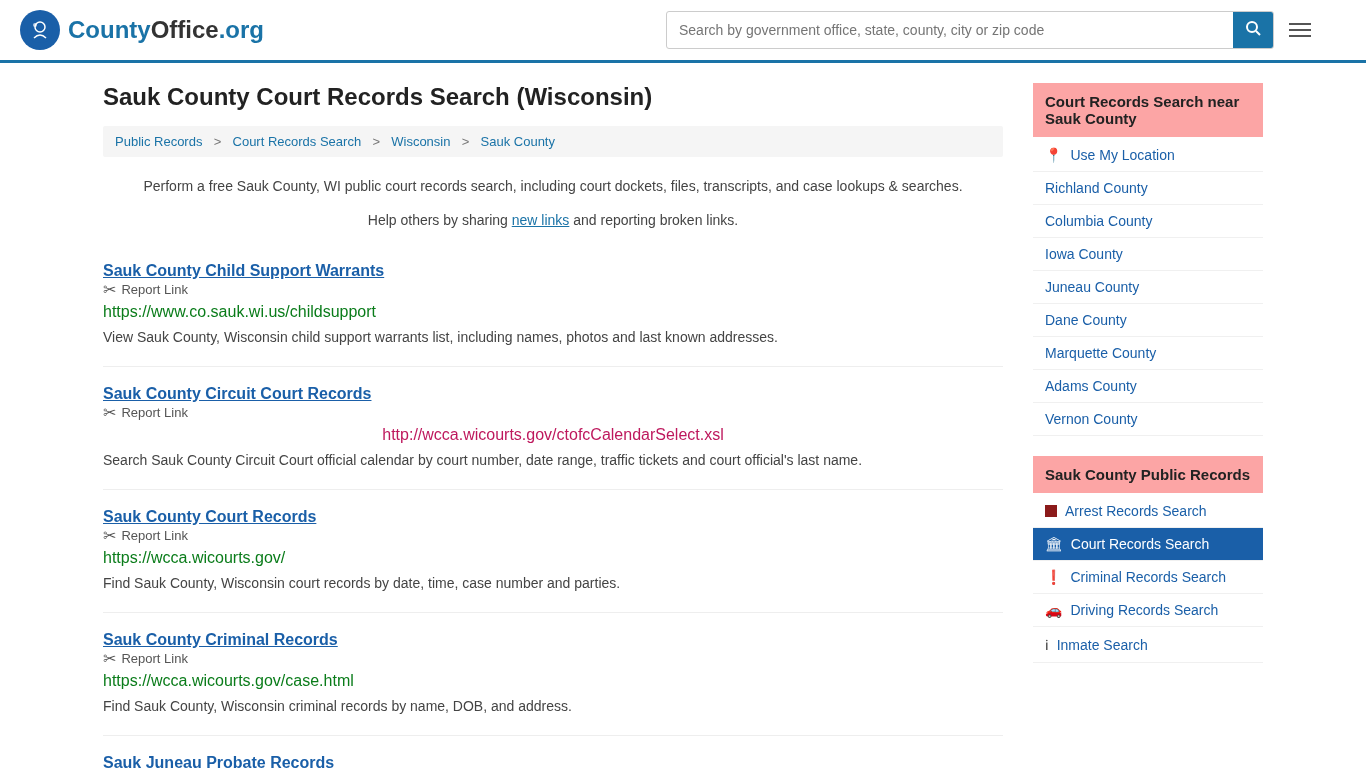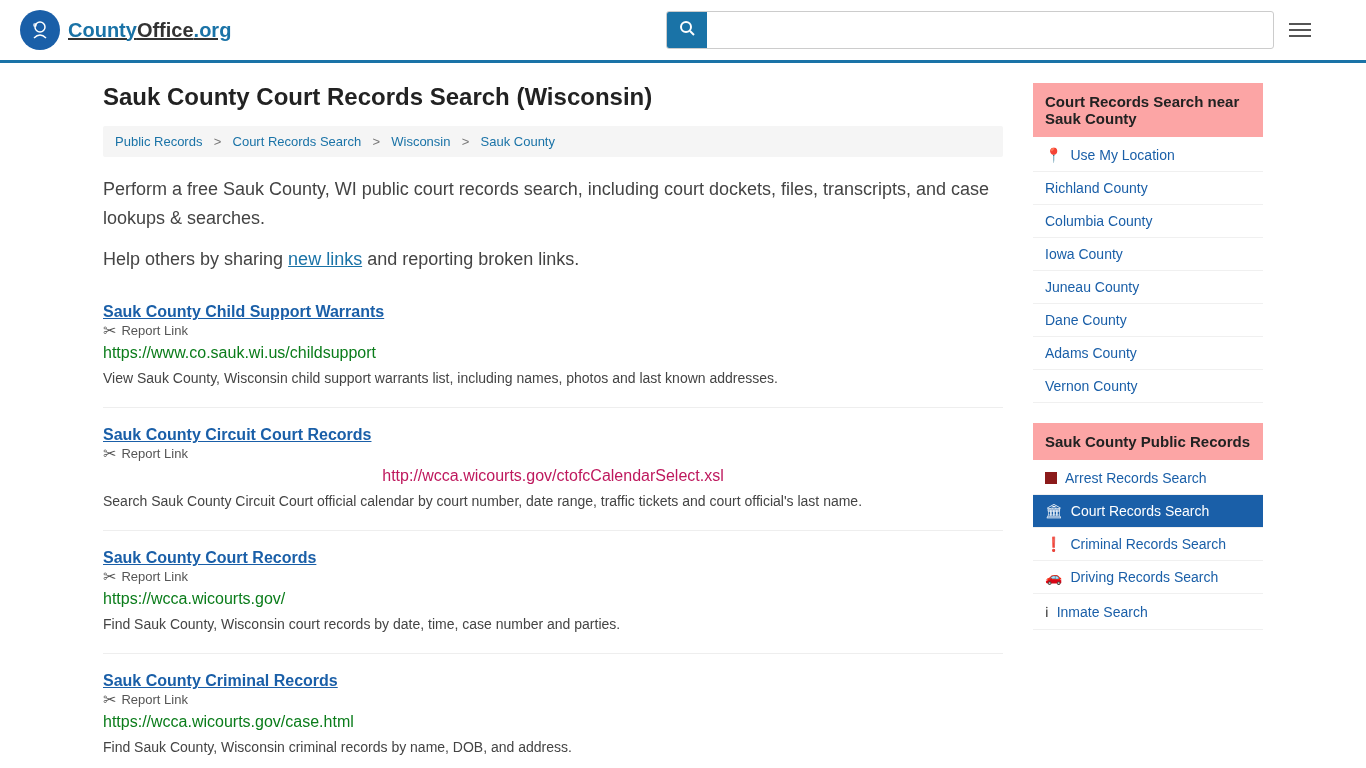--- a/index.html
+++ b/index.html
@@ -24,24 +24,23 @@
       height: 40px;
       border-radius: 50%;
       background: #1a5fa8;
       display: flex;
       align-items: center;
       justify-content: center;
       color: white;
       font-size: 18px;
     }
     .logo-text {
-      font-size: 20px;
+      font-size: 24px;
       color: #333;
       font-weight: bold;
-      text-decoration: underline;
     }
     .logo-text span { color: #1a73a7; }
     .search-bar-area {
       display: flex;
       align-items: center;
       gap: 10px;
       flex: 1;
       max-width: 650px;
       margin: 0 30px;
     }
@@ -111,24 +110,25 @@
       padding: 8px 12px;
       margin-bottom: 18px;
       font-size: 13px;
       color: #555;
       border-radius: 2px;
     }
     .breadcrumb a { color: #1a73a7; text-decoration: none; }
     .breadcrumb span { color: #777; margin: 0 4px; }
 
     .intro-text {
-      font-size: 18px;
+      font-size: 14px;
       color: #444;
       line-height: 1.6;
       margin-bottom: 12px;
+      text-align: center;
     }
     .intro-text a { color: #1a73a7; }
 
     
     .record-item {
       border-bottom: 1px solid #eee;
       padding: 18px 0;
     }
     .record-header {
       display: flex;
@@ -227,20 +227,21 @@
         <path d="M8 22 Q14 16 20 22" fill="none" stroke="white" stroke-width="1.5"></path>
         <circle cx="9" cy="9" r="2" fill="white" opacity="0.7"></circle>
       </svg>
     </div>
     <div class="logo-text">
       <span>County</span><span style="color:#333;">Office</span><span style="color:#1a73a7;">.org</span>
     </div>
   </div>
   <div class="search-bar-area">
     <div class="search-input-wrapper">
+      <input class="search-input" type="text" placeholder="Search by government office, state, county, city or zip code" style="">
       <button class="search-btn">
         <svg width="16" height="16" viewBox="0 0 16 16">
           <circle cx="7" cy="7" r="5" fill="none" stroke="white" stroke-width="2"></circle>
           <line x1="11" y1="11" x2="15" y2="15" stroke="white" stroke-width="2"></line>
         </svg>
       </button>
     </div>
     <button class="menu-btn">
       <span></span>
       <span></span>
@@ -352,20 +353,23 @@
       <div class="sidebar-item">
         <a href="#">Iowa County</a>
       </div>
       <div class="sidebar-item">
         <a href="#">Juneau County</a>
       </div>
       <div class="sidebar-item">
         <a href="#">Dane County</a>
       </div>
       <div class="sidebar-item">
+        <a href="#">Marquette County</a>
+      </div>
+      <div class="sidebar-item">
         <a href="#">Adams County</a>
       </div>
       <div class="sidebar-item">
         <a href="#">Vernon County</a>
       </div>
     </div>
 
     <div class="sidebar-section">
       <div class="sidebar-header">Sauk County Public Records</div>
 

